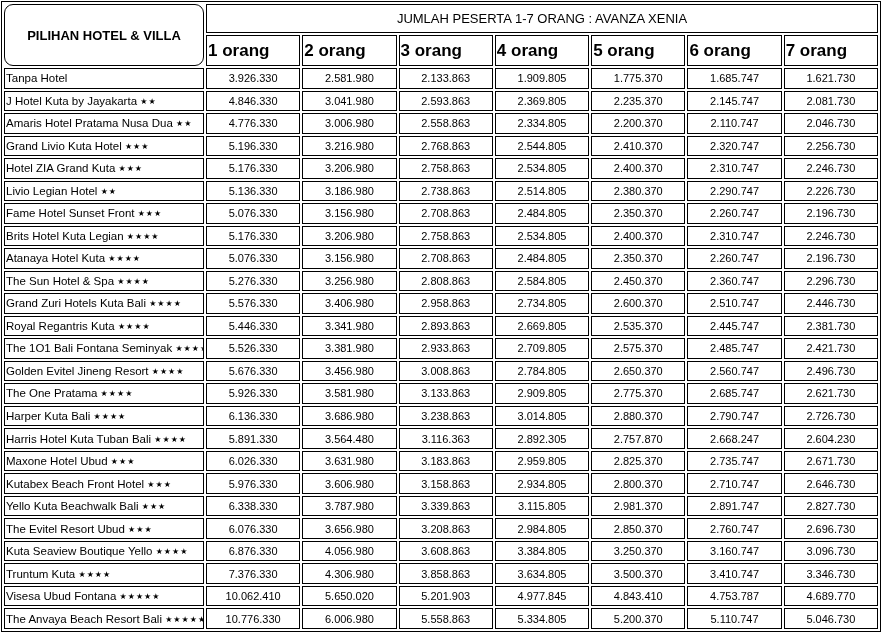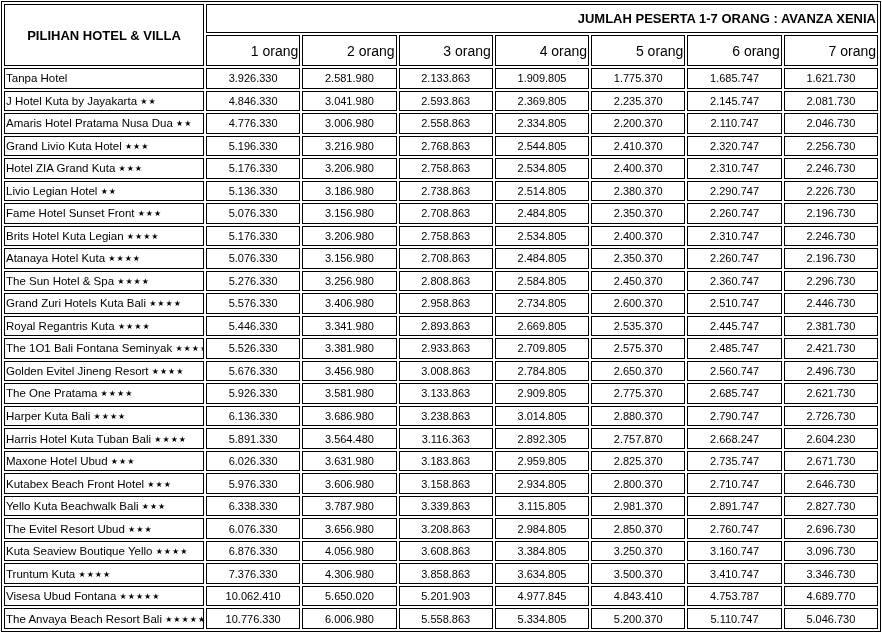--- a/index.html
+++ b/index.html
@@ -28,32 +28,33 @@
   th, td {
     border: 1px solid #000000;
     overflow: hidden;
     white-space: nowrap;
   }
   th.corner-cell {
     font-size: 13px;
     font-weight: bold;
     text-align: center;
     vertical-align: middle;
+    border-radius: 9px;
   }
   th.group-cell {
     font-size: 13px;
+    font-weight: normal;
+    text-align: center;
+    vertical-align: middle;
+    height: 25px;
+  }
+  th.colhead-cell {
+    font-size: 17px;
     font-weight: bold;
-    text-align: right;
-    vertical-align: middle;
-    height: 25px;
-  }
-  th.colhead-cell {
-    font-size: 14px;
-    font-weight: normal;
-    text-align: right;
+    text-align: left;
     vertical-align: middle;
     height: 27px;
   }
   td.hotel-cell {
     font-size: 11.5px;
     text-align: left;
     vertical-align: middle;
   }
   td.price-cell {
     font-size: 11px;

